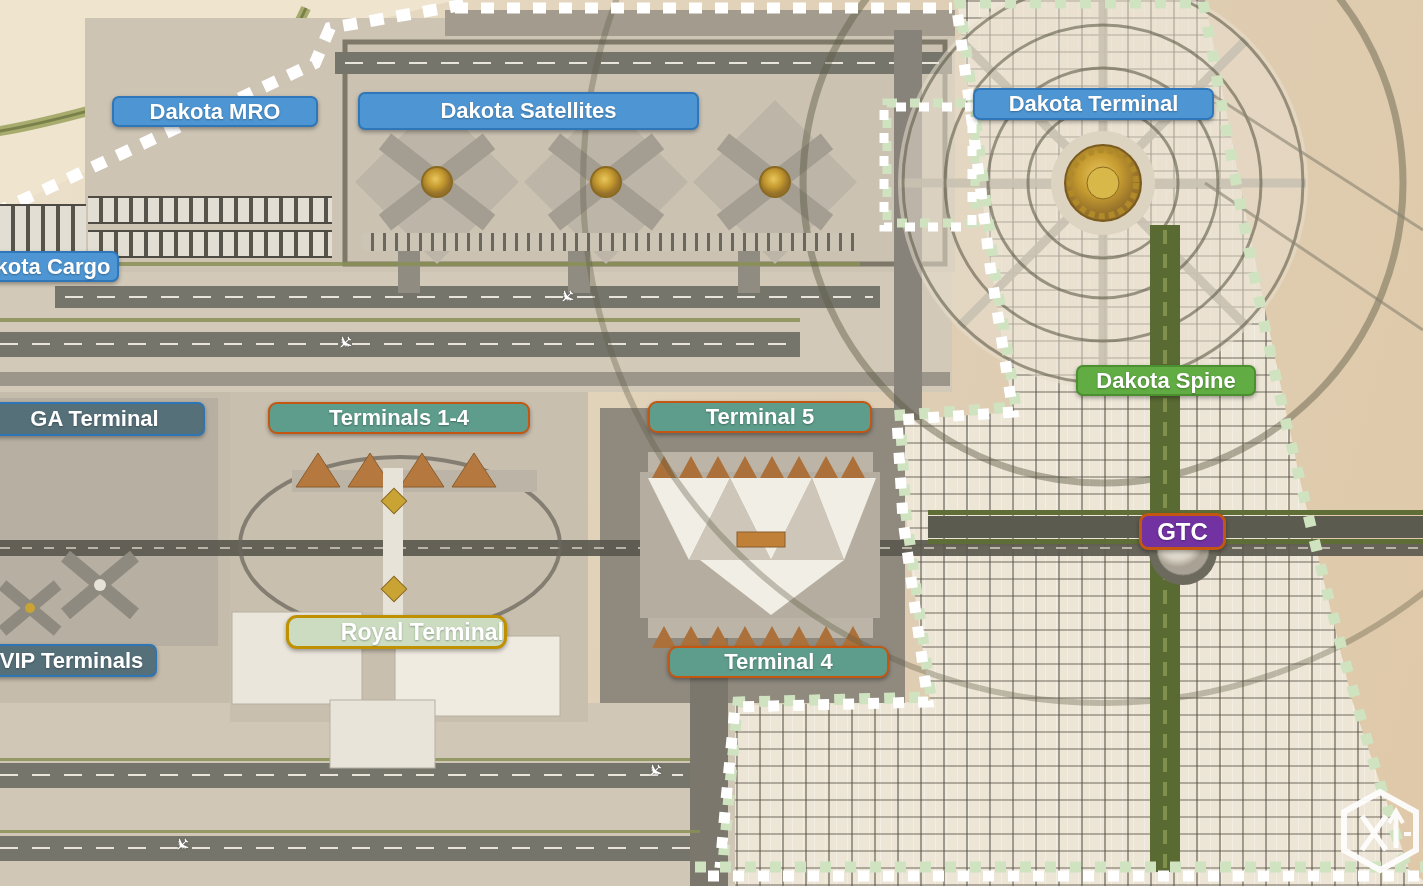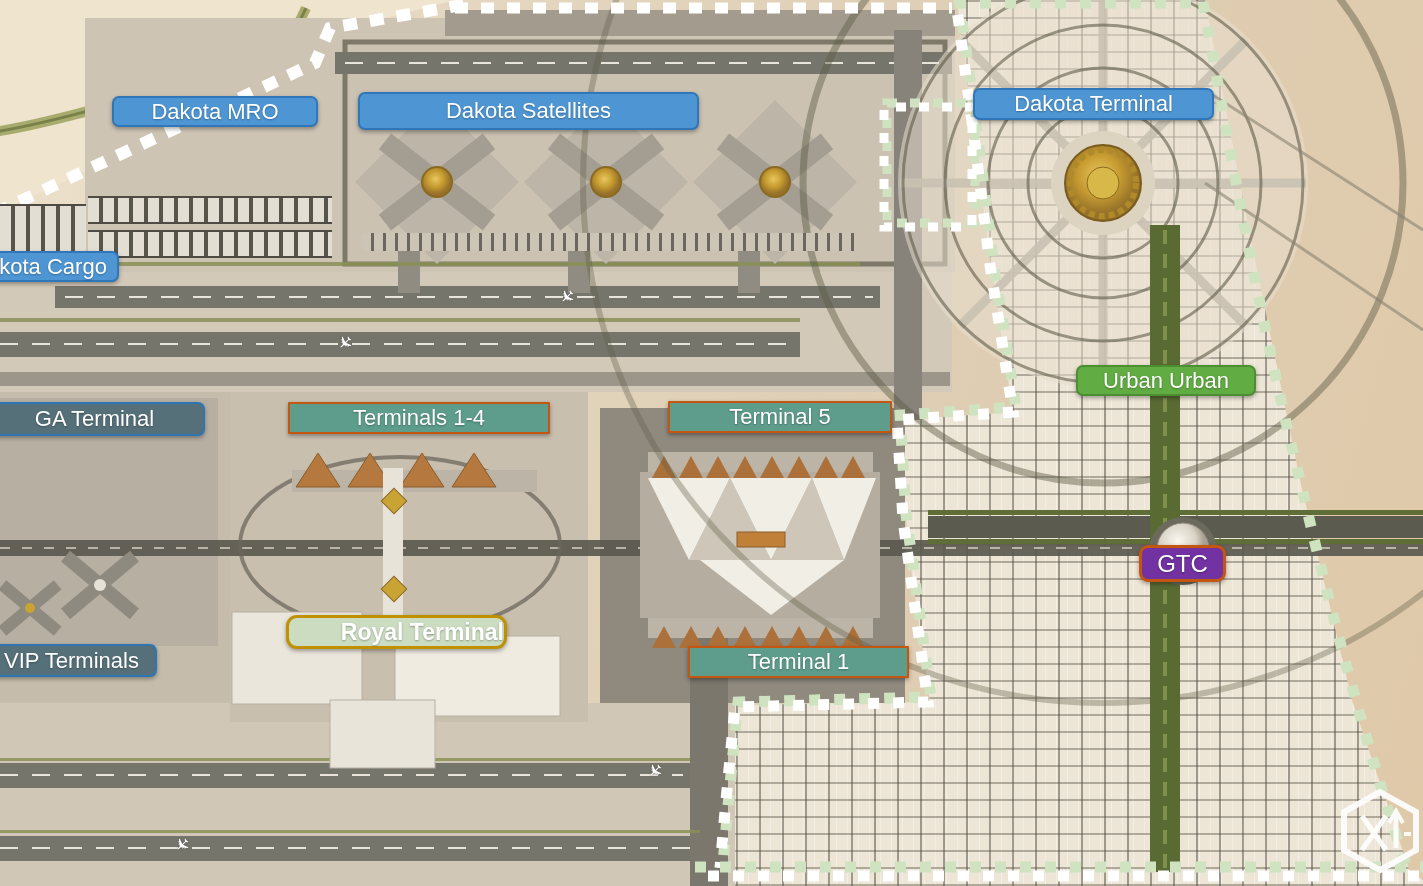--- a/index.html
+++ b/index.html
@@ -25,24 +25,25 @@
   .strip{position:absolute;z-index:2;}
   .hangar{background:repeating-linear-gradient(90deg,#E3DED3 0 11px,#57544C 11px 15px);border-top:2px solid #4E4B44;border-bottom:2px solid #4E4B44;}
   .stands{background:repeating-linear-gradient(90deg,#CCC4B4 0 9px,#6B675E 9px 12px);}
   
   .plabel{
     position:absolute;z-index:5;display:flex;align-items:center;justify-content:center;
     color:#FFF;font-size:22px;line-height:1;white-space:nowrap;
     border:2px solid;border-radius:7px;
     box-shadow:0 2px 4px rgba(0,0,0,.35);
     text-shadow:0 1px 2px rgba(0,0,0,.30);
+    font-weight:bold;
   }
   .plabel.blue {background:#4E96D3;border-color:#2F77B8;}
   .plabel.slate{background:#56707A;border-color:#2E75B6;}
-  .plabel.teal {background:#5E9C8C;border-color:#C35712;border-radius:1px;margin-left:20px;}
+  .plabel.teal {background:#5E9C8C;border-color:#C35712;border-radius:9px;}
   .plabel.green{background:#61AC43;border-color:#4C8F31;}
   .plabel.purple{background:#7232A2;border-color:#C35712;border-width:3px;border-radius:9px;font-size:24px;}
   .plabel.sage {background:#CBDCC1;border-color:#BF9000;border-width:3px;border-radius:11px;font-weight:bold;font-size:23px;}
   .plane{position:absolute;z-index:3;color:#FFF;font-size:18px;text-shadow:0 0 2px rgba(60,60,60,.8);transform:rotate(-45deg) scaleX(-1);}
   .logo{position:absolute;z-index:6;}
 </style>
 </head>
 <body>
 
 <div id="stage">
@@ -279,29 +280,29 @@
   <div class="plabel slate" style="left: -14px; top: 644px; width: 171px; height: 33px; background-color: rgb(86, 112, 122); border-color: rgb(46, 117, 182);">
     <span>VIP Terminals</span>
   </div>
   <div class="plabel teal" style="left: 268px; top: 402px; width: 262px; height: 32px; background-color: rgb(94, 156, 140); border-color: rgb(195, 87, 18);">
     <span>Terminals 1-4</span>
   </div>
   <div class="plabel teal" style="left: 648px; top: 401px; width: 224px; height: 32px; background-color: rgb(94, 156, 140); border-color: rgb(195, 87, 18); text-align: right;">
     <span>Terminal 5</span>
   </div>
   <div class="plabel teal" style="left: 668px; top: 646px; width: 221px; height: 32px; background-color: rgb(94, 156, 140); border-color: rgb(195, 87, 18);">
-    <span>Terminal 1</span>
+    <span>Terminal 4</span>
   </div>
   <div class="plabel sage" style="left: 286px; top: 615px; width: 221px; height: 34px; background-color: rgb(203, 220, 193); border-color: rgb(191, 144, 0); justify-content: flex-end;">
     <span>Royal Terminal</span>
   </div>
   <div class="plabel green" style="left: 1076px; top: 365px; width: 180px; height: 31px; background-color: rgb(97, 172, 67); border-color: rgb(76, 143, 49);">
-    <span>Urban Urban</span>
-  </div>
-  <div class="plabel purple" style="left: 1139px; top: 513px; width: 87px; height: 37px; background-color: rgb(114, 50, 162); border-color: rgb(195, 87, 18); margin-top: 32px;">
+    <span>Dakota Spine</span>
+  </div>
+  <div class="plabel purple" style="left: 1139px; top: 513px; width: 87px; height: 37px; background-color: rgb(114, 50, 162); border-color: rgb(195, 87, 18);">
     <span>GTC</span>
   </div>
 
   <svg class="logo" style="left:1334px;top:788px" width="92" height="86" viewBox="0 0 92 86">
     <g stroke="#FFFFFF" stroke-width="6" fill="none" opacity="0.92">
       <polygon points="46,4 82,24 82,62 46,82 10,62 10,24" stroke-linejoin="miter"></polygon>
       <line x1="28" y1="28" x2="52" y2="62" stroke-width="5"></line>
       <line x1="52" y1="28" x2="28" y2="62" stroke-width="5"></line>
       <line x1="62" y1="60" x2="62" y2="26" stroke-width="5"></line>
       <polyline points="55,35 62,23 69,35" stroke-width="4"></polyline>

